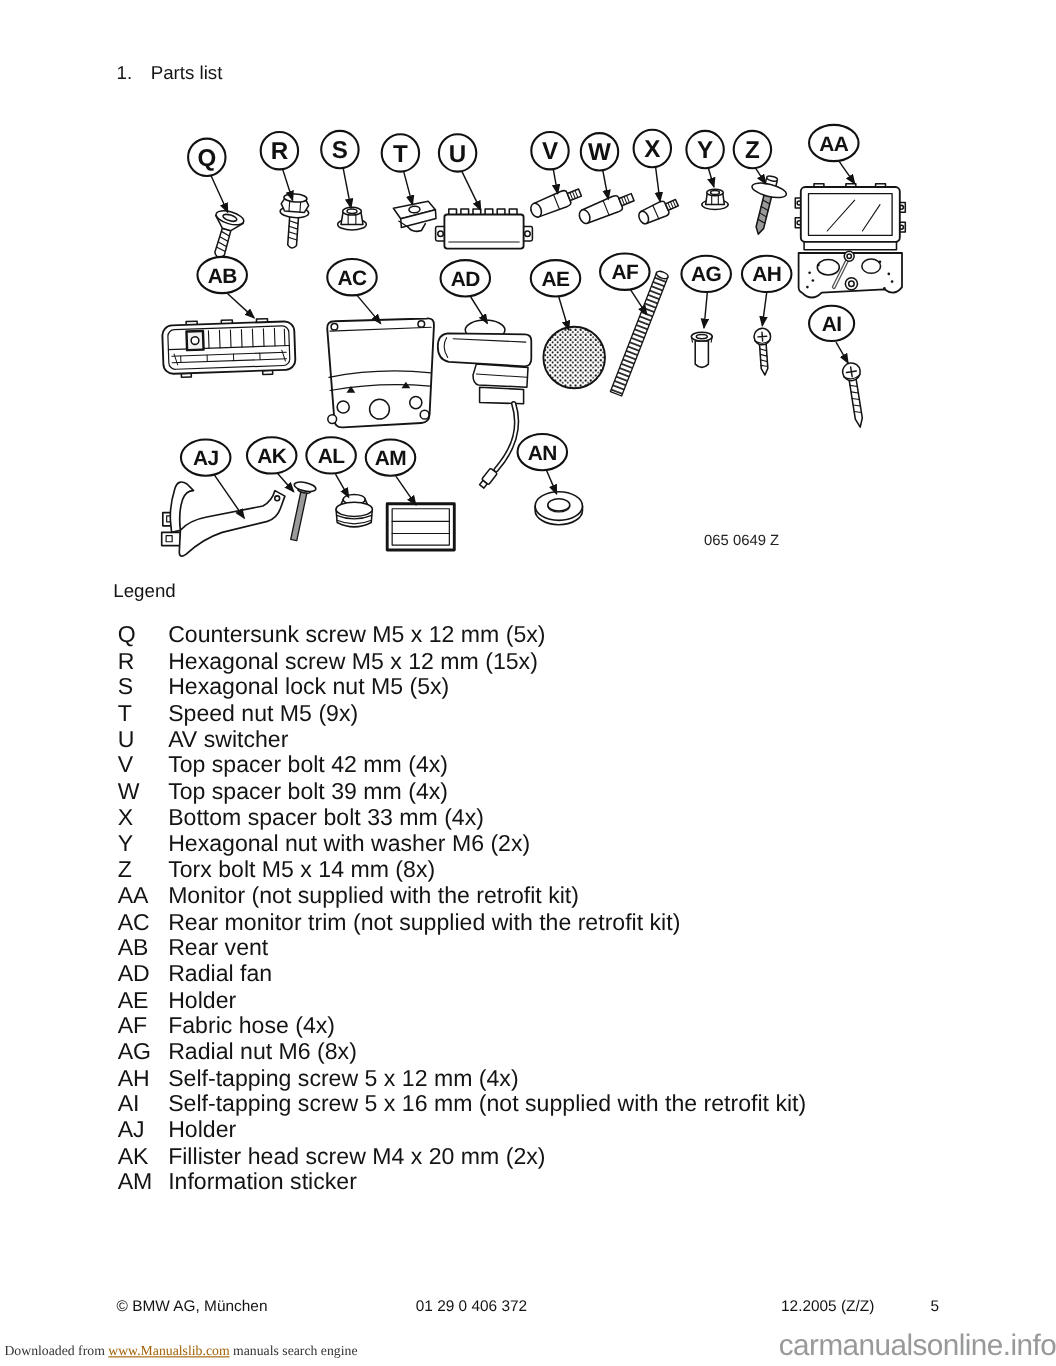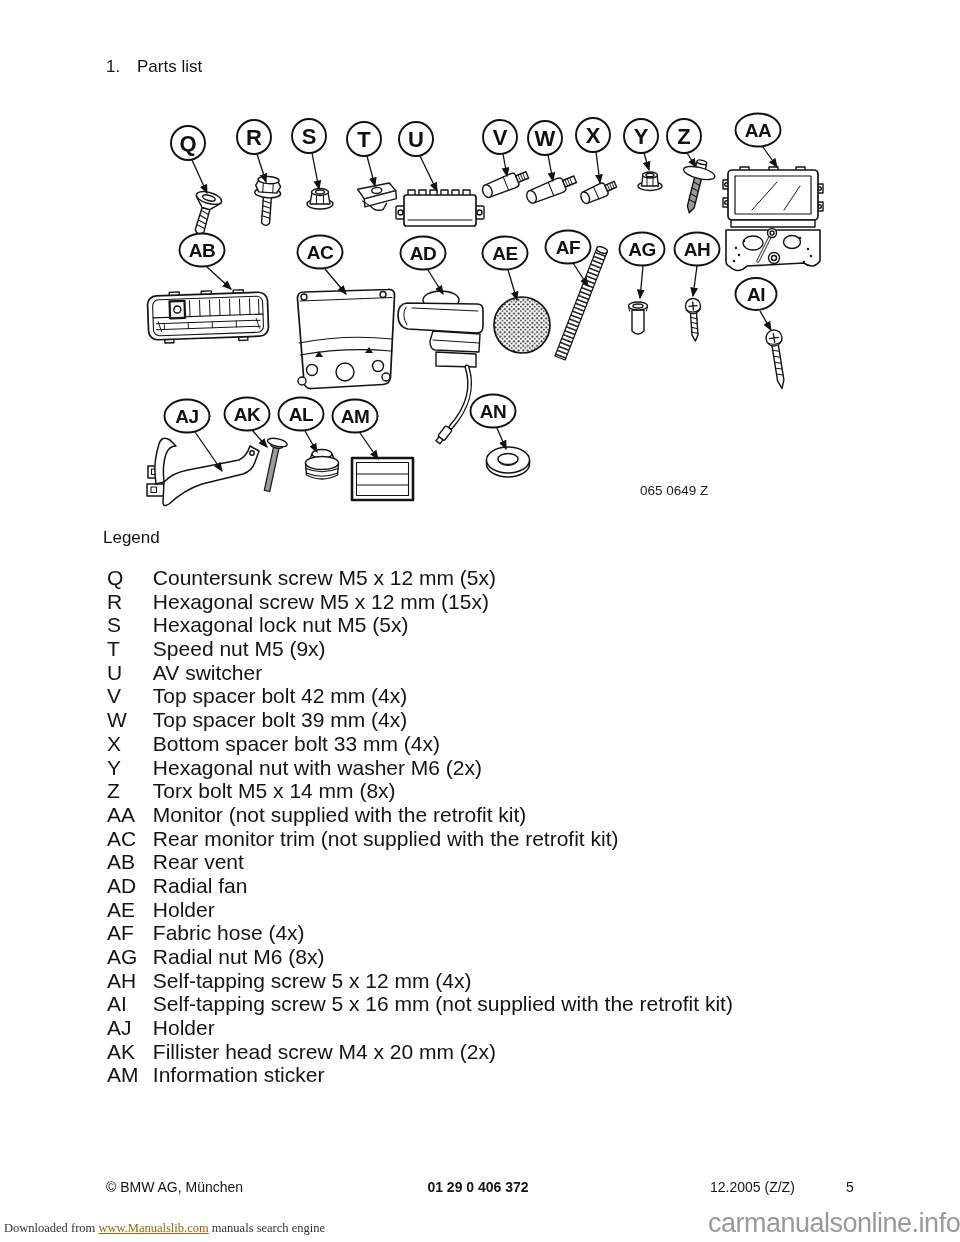--- a/index.html
+++ b/index.html
@@ -14,21 +14,21 @@
   #heading .ttl{position:absolute;left:31px;top:0;white-space:nowrap;}
   #diagram{top:110px;left:140px;width:720px;height:400px;}
   #fig-code{top:483px;left:640px;width:208px;text-align:left;font-size:13.5px;color:#222;}
   #legend-title{top:528px;left:103px;font-size:17px;}
   #legend-list{top:566px;left:107px;width:640px;}
   .legend-row{height:23.7px;line-height:23.7px;font-size:21px;white-space:nowrap;}
   .legend-key{display:inline-block;width:40px;}
   .legend-desc{display:inline-block;}
   #footer{top:1179px;left:0;width:835px;height:20px;font-size:14px;}
   #footer .copyright{position:absolute;left:106px;top:0;}
-  #footer .partnum{position:absolute;left:378px;top:0;width:200px;text-align:center;font-weight:bold;}
+  #footer .partnum{position:absolute;left:378px;top:0;width:200px;font-weight:normal;}
   #footer .dateid{position:absolute;left:710px;top:0;}
   #footer .pagenum{position:absolute;left:846px;top:0;}
   #dl-note{top:1221px;left:4px;font-family:"Liberation Serif",serif;font-size:12.5px;color:#333;white-space:nowrap;}
   #dl-note a{color:#a16207;text-decoration:underline;}
   #site-mark{top:1208px;left:678px;width:270px;font-size:27px;color:#98999b;white-space:nowrap;letter-spacing:-0.5px;margin-left:30px;}
   svg text.lbl{font-family:"Liberation Sans",sans-serif;font-weight:bold;fill:#111;text-anchor:middle;}
   svg text.l1{font-size:22px;}
   svg text.l2{font-size:19px;letter-spacing:-0.5px;}
 </style>
 </head>

